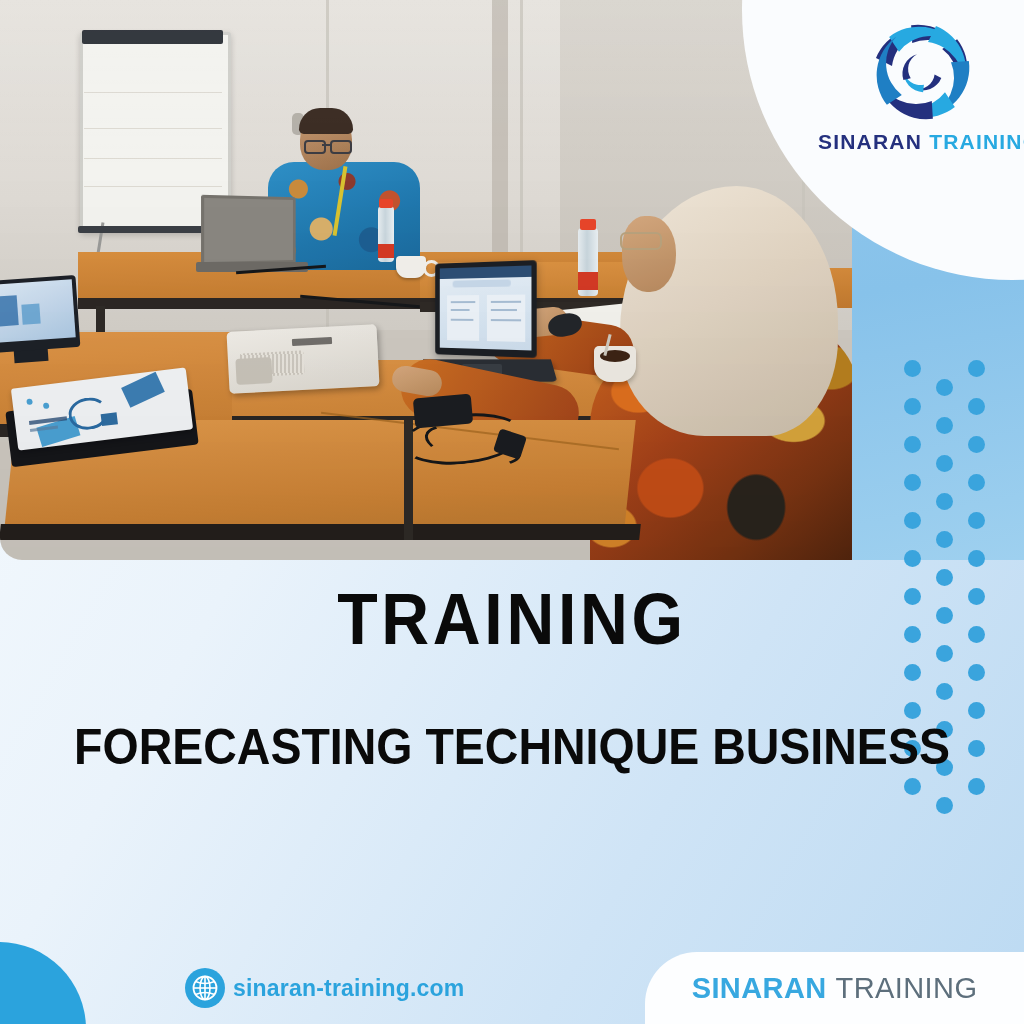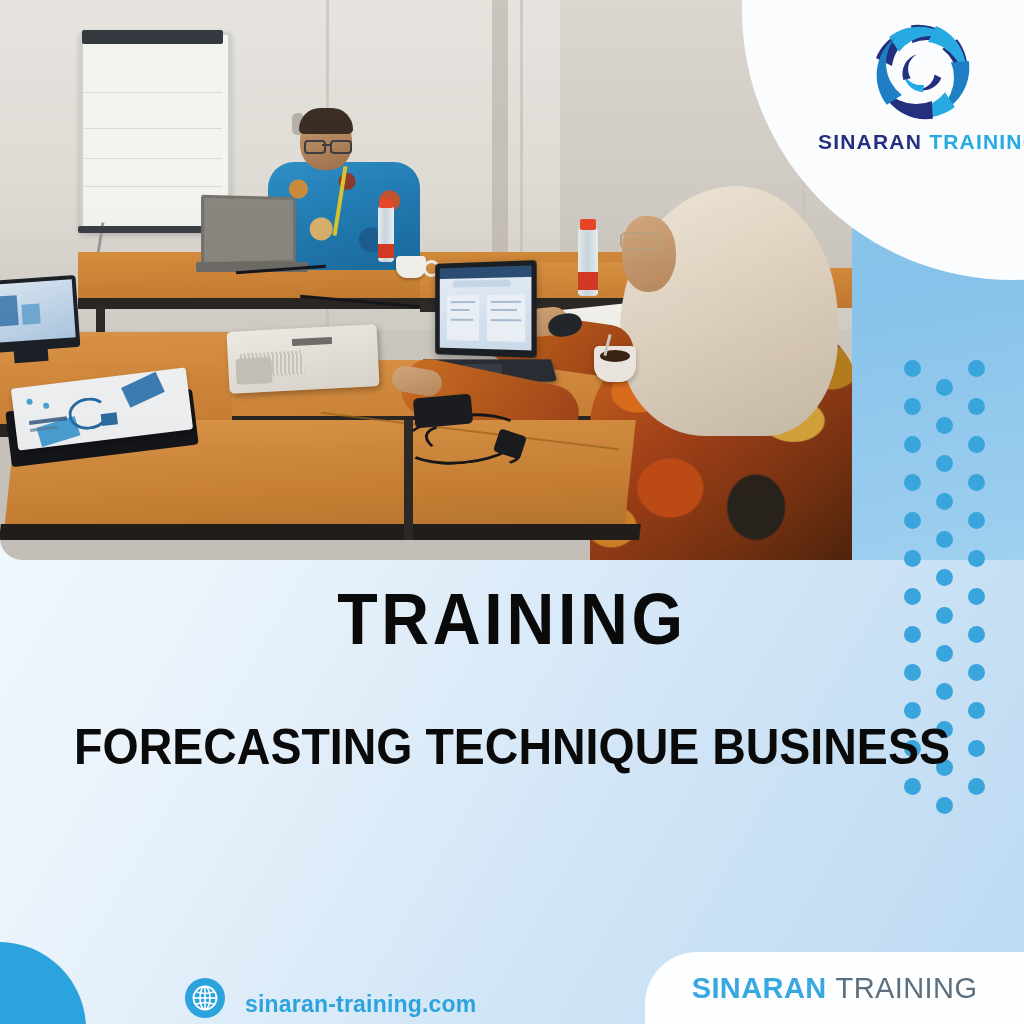--- a/index.html
+++ b/index.html
@@ -262,21 +262,21 @@
   .corner-blue{position:absolute;left:-88px;top:942px;width:174px;height:174px;
     border-radius:50%;background:#2ba3dd;}
   .foot-panel{position:absolute;left:645px;top:952px;width:379px;height:72px;
     background:#fdfeff;border-top-left-radius:52px;}
   .foot-brand{position:absolute;left:645px;top:952px;width:379px;height:72px;
     display:flex;align-items:center;justify-content:center;
     font-size:29px;letter-spacing:.4px;white-space:nowrap;}
   .fb-a{color:#38a8e0;font-weight:700;}
   .fb-b{color:#5d6f7c;font-weight:400;padding-left:9px;}
 
-  .web{position:absolute;left:185px;top:958px;height:60px;display:flex;align-items:flex-end;gap:20px;}
+  .web{position:absolute;left:185px;top:958px;height:60px;display:flex;align-items:center;gap:8px;}
   .globe{width:40px;height:40px;border-radius:50%;background:#2ba3dd;position:relative;flex:0 0 40px;}
   .web-url{font-size:23px;font-weight:700;color:#2ba3dd;letter-spacing:.2px;white-space:nowrap;}
 </style>
 </head>
 <body>
 
 <div class="poster">
 
   <div class="blue-band"></div>
 

